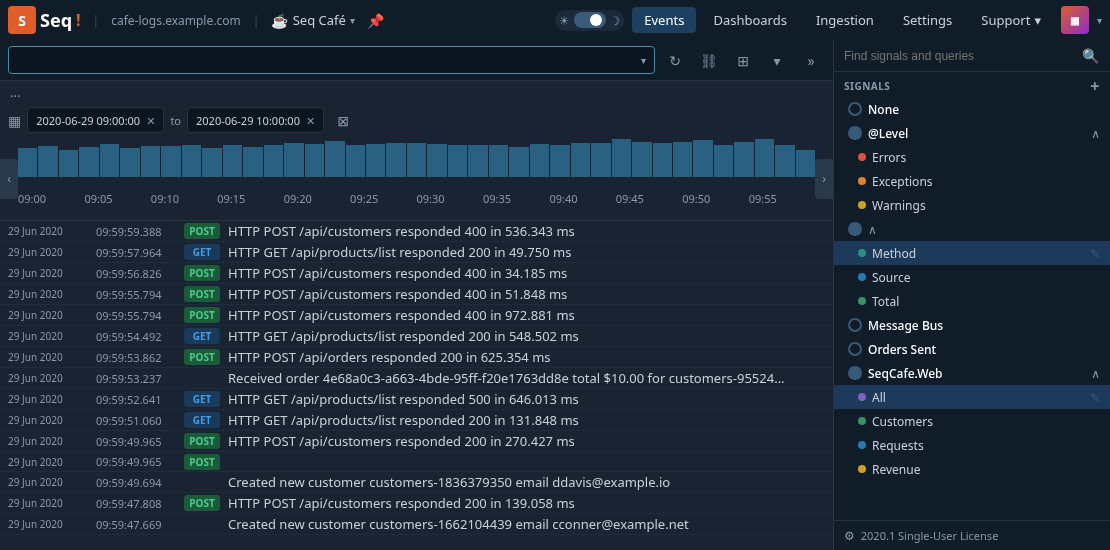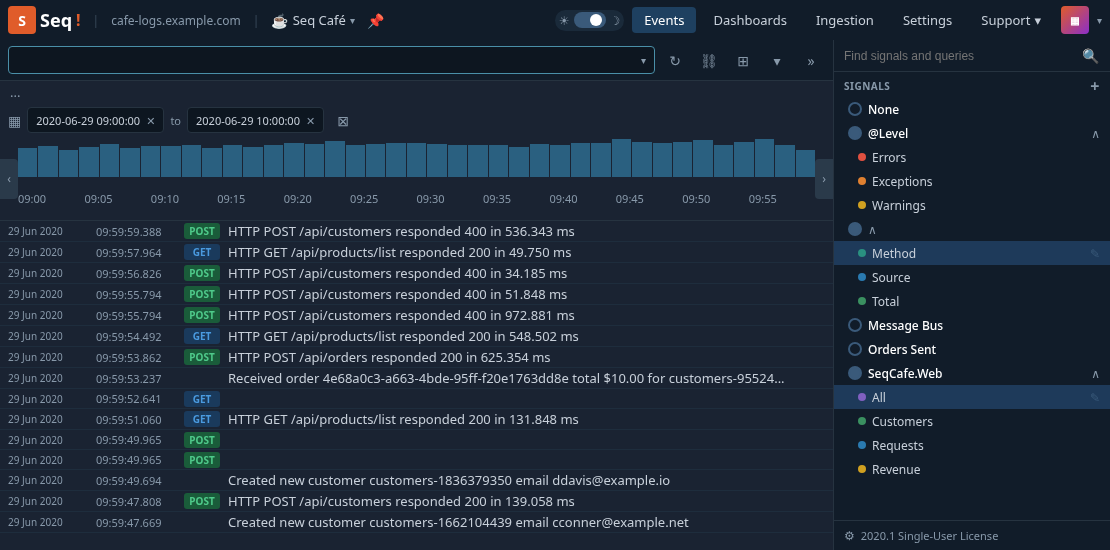--- a/index.html
+++ b/index.html
@@ -651,31 +651,33 @@
         <div class="log-row">
           <span class="log-date">29 Jun 2020</span>
           <span class="log-time">09:59:53.237</span>
           <span style="width: 36px; flex-shrink: 0;"></span>
           <span class="log-message">Received order 4e68a0c3-a663-4bde-95ff-f20e1763dd8e total $10.00 for customers-95524...</span>
         </div>
         <div class="log-row">
           <span class="log-date">29 Jun 2020</span>
           <span class="log-time">09:59:52.641</span>
           <span class="log-badge badge-get">GET</span>
+          <span class="log-message">HTTP GET /api/products/list responded 500 in 646.013 ms</span>
         </div>
         <div class="log-row">
           <span class="log-date">29 Jun 2020</span>
           <span class="log-time">09:59:51.060</span>
           <span class="log-badge badge-get">GET</span>
           <span class="log-message">HTTP GET /api/products/list responded 200 in 131.848 ms</span>
         </div>
         <div class="log-row">
           <span class="log-date">29 Jun 2020</span>
           <span class="log-time">09:59:49.965</span>
           <span class="log-badge badge-post">POST</span>
+          <span class="log-message">HTTP POST /api/customers responded 200 in 270.427 ms</span>
         </div>
         <div class="log-row">
           <span class="log-date">29 Jun 2020</span>
           <span class="log-time">09:59:49.965</span>
           <span class="log-badge badge-post">POST</span>
         </div>
         <div class="log-row">
           <span class="log-date">29 Jun 2020</span>
           <span class="log-time">09:59:49.694</span>
           <span style="width: 36px; flex-shrink: 0;"></span>

